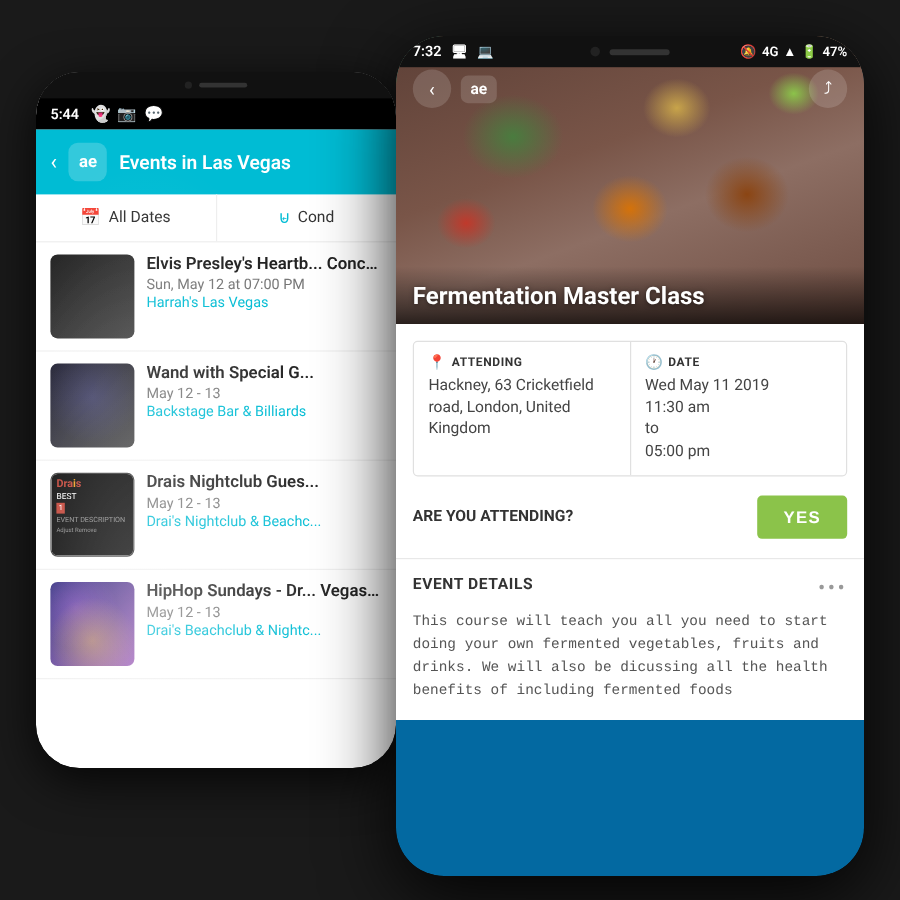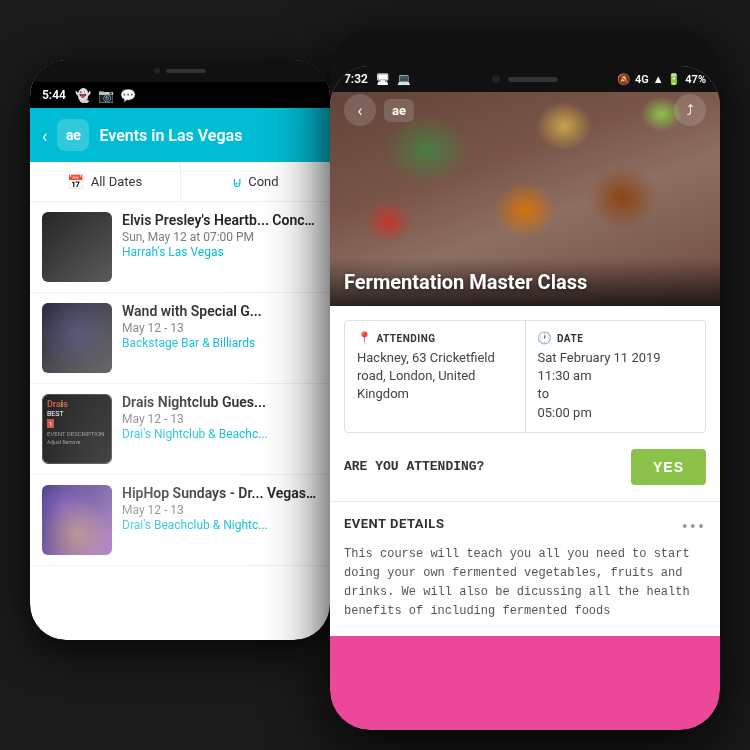--- a/index.html
+++ b/index.html
@@ -162,24 +162,23 @@
       height: 700px;
       background: #111;
       border-radius: 40px;
       overflow: hidden;
       box-shadow: 0 16px 60px rgba(0,0,0,0.9);
     }
 
     .phone-front .screen {
       position: absolute;
       top: 0; left: 0; right: 0; bottom: 0;
-      background: #ec4899;
+      background: #0369a1;
       border-radius: 40px;
       overflow: hidden;
-      margin-top: 36px;
     }
 
     
     .front-status-bar {
       background: transparent;
       position: absolute;
       top: 0; left: 0; right: 0;
       height: 26px;
       display: flex;
       align-items: center;
@@ -306,21 +305,20 @@
       display: flex;
       align-items: center;
       gap: 10px;
       margin-bottom: 16px;
     }
     .attending-label {
       font-size: 13px;
       font-weight: 700;
       color: #333;
       flex: 1;
-      font-family: Liberation Mono, monospace;
     }
     .btn-yes {
       background: #8bc34a;
       color: #fff;
       border: none;
       padding: 10px 22px;
       font-size: 14px;
       font-weight: 700;
       border-radius: 4px;
       cursor: pointer;
@@ -622,21 +620,21 @@
               <span>road, London, United</span><br>
               <span>Kingdom</span>
             </div>
           </div>
           <div class="info-col">
             <div class="info-label">
               <span class="date-icon">🕐</span>
               <span>DATE</span>
             </div>
             <div class="info-text">
-              <span>Sat February 11 2019</span><br>
+              <span>Wed May 11 2019</span><br>
               <span>11:30 am</span><br>
               <span>to</span><br>
               <span>05:00 pm</span>
             </div>
           </div>
         </div>
 
         <div class="attending-row">
           <span class="attending-label">ARE YOU ATTENDING?</span>
           <button class="btn-yes">YES</button>

